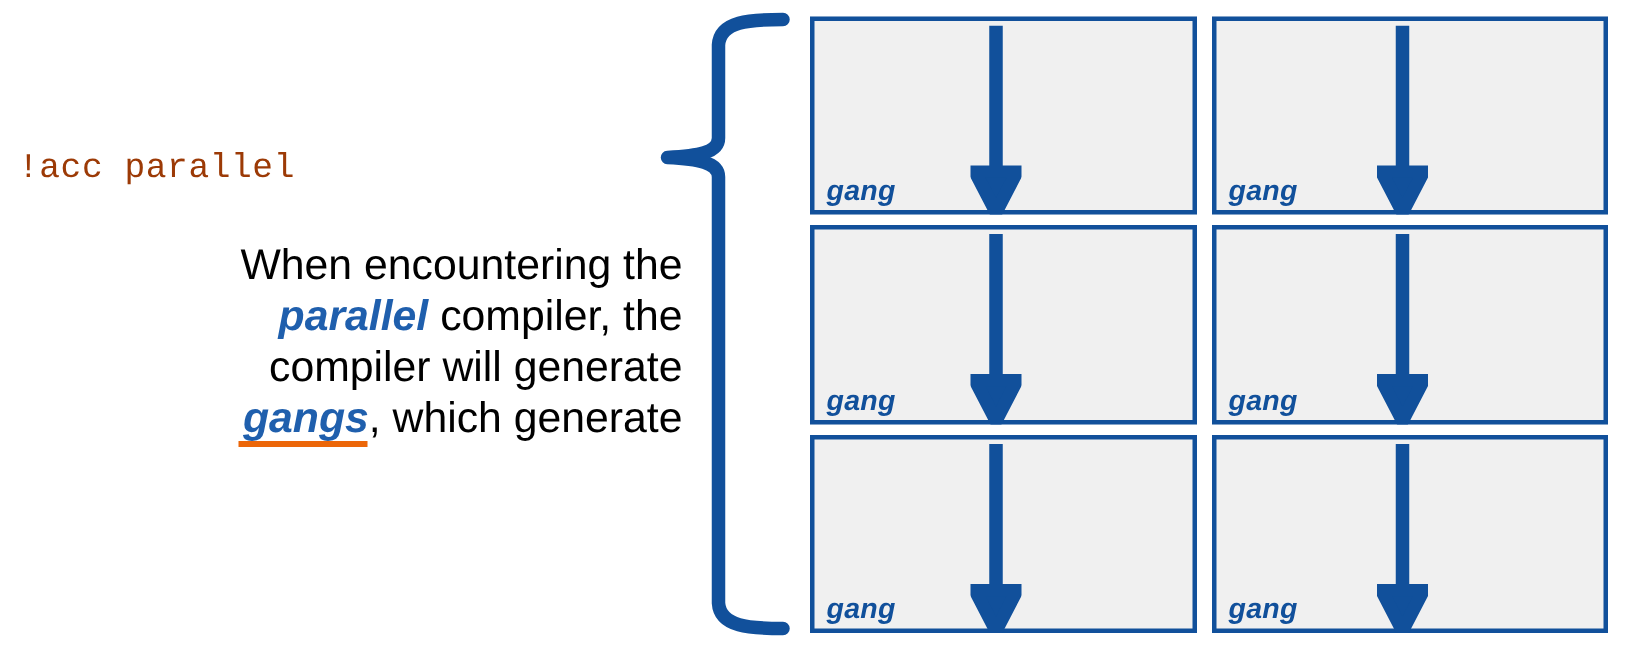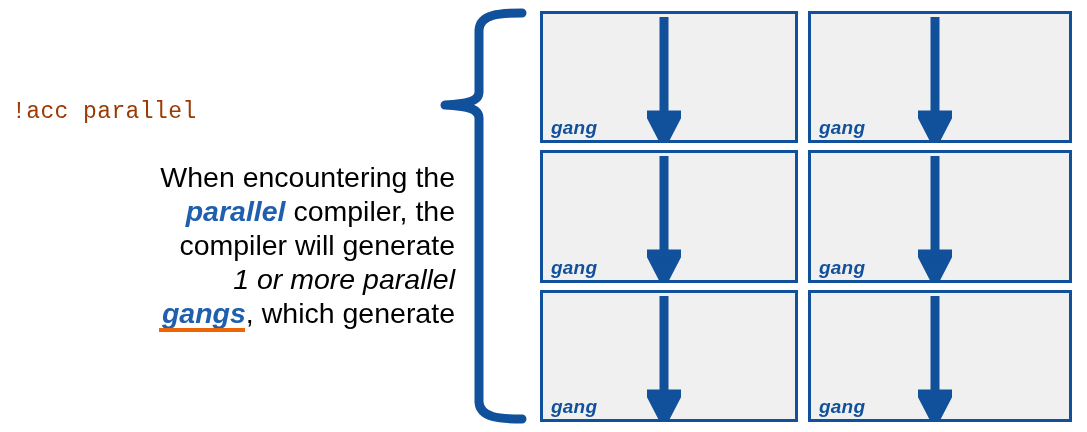--- a/index.html
+++ b/index.html
@@ -127,23 +127,20 @@
 
 <div id="description">
   <span class="ln">
     <span>When encountering the</span>
   </span>
   <span class="ln">
     <span class="kw-blue">parallel</span><span> compiler, the</span>
   </span>
   <span class="ln">
     <span>compiler will generate</span>
-  </span>
-  <span class="ln">
-    <span class="kw-italic">1 or more parallel</span>
   </span>
   <span class="ln">
     <span class="kw-gangs">gangs</span><span>, which generate</span>
   </span>
 </div>
 
 <div id="brace-group">
   <svg width="95" height="432" viewBox="0 0 95 432">
     <path d="M 82 13
              C 60 13, 40 14, 39 30

